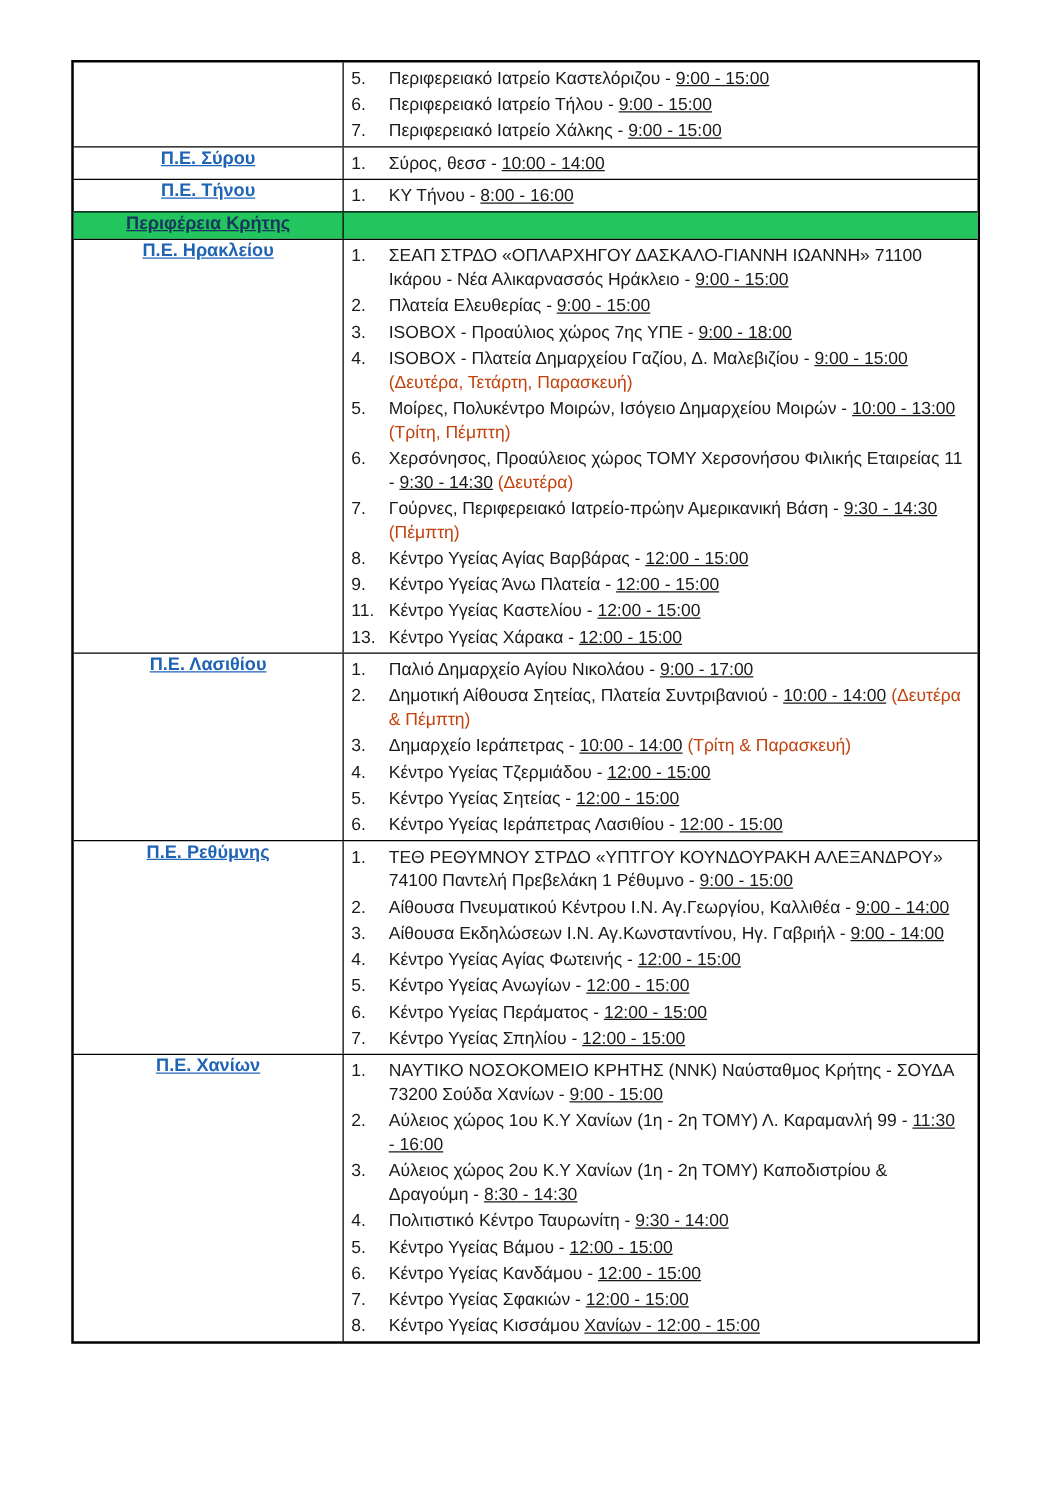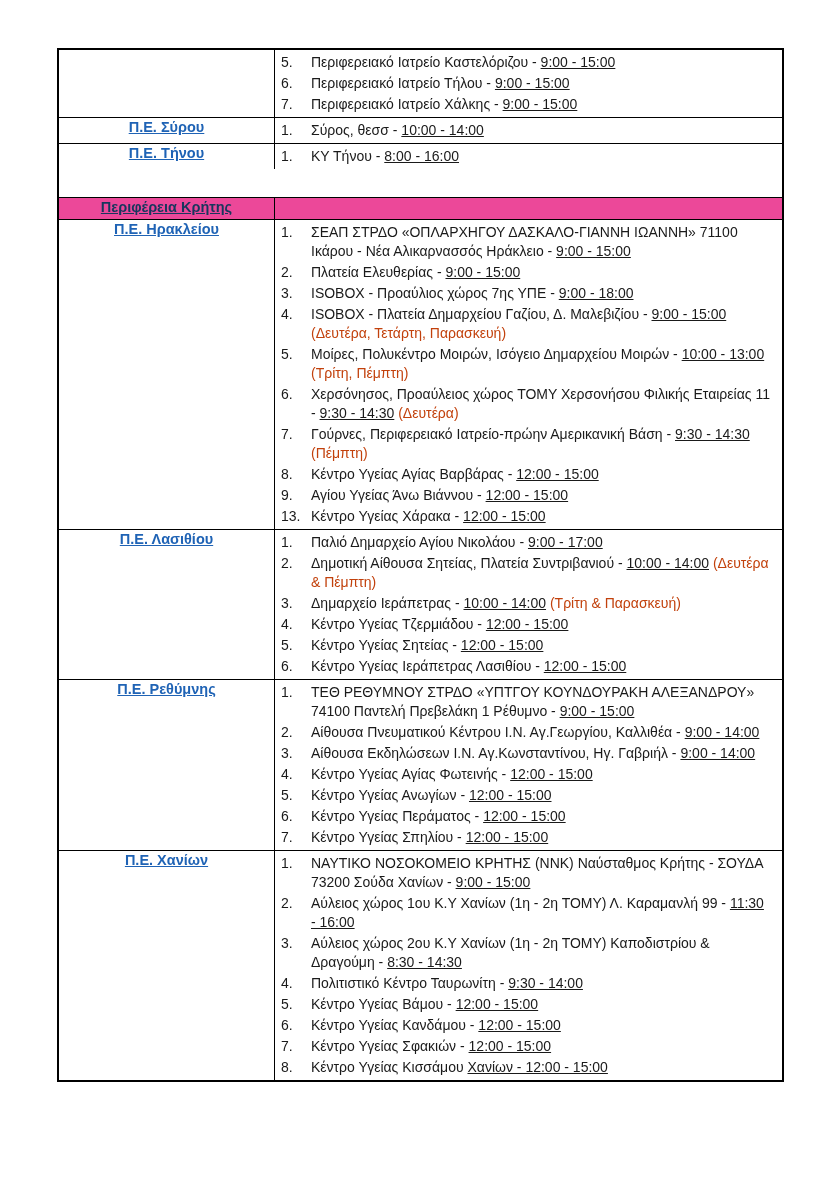--- a/index.html
+++ b/index.html
@@ -21,21 +21,21 @@
     flex:0 0 216px; width:216px;
     border-right:1.5px solid #000;
     display:flex; justify-content:center;
     padding:1px 17px; box-sizing:border-box;
     text-align:center;
   }
   .cell-right {
     flex:1 1 auto;
     padding:3px 12px 3px 6px; box-sizing:border-box;
   }
-  .header-row { background:#ec4899;margin-top:28px; }
+  .header-row { background:#22c55e; }
   .header-row .cell-left { justify-content:center; min-height:21px; }
   .header-label {
     color:#17365d; font-weight:bold; font-size:14.5px;
     text-decoration:underline;
   }
   .region {
     color:#1f63b5; font-weight:bold; font-size:14.5px;
     text-decoration:underline; cursor:pointer;
   }
   .li { display:flex; margin:0 0 2px 0; font-size:14px; line-height:19px; }
@@ -142,21 +142,25 @@
             <div class="li">
               <span class="num">7.</span>
               <span class="txt"><span class="seg-plain">Γούρνες, Περιφερειακό Ιατρείο-πρώην Αμερικανική Βάση - </span><span class="seg-time">9:30 - 14:30</span><span class="seg-days"> (Πέμπτη)</span></span>
             </div>
             <div class="li">
               <span class="num">8.</span>
               <span class="txt"><span class="seg-plain">Κέντρο Υγείας Αγίας Βαρβάρας - </span><span class="seg-time">12:00 - 15:00</span></span>
             </div>
             <div class="li">
               <span class="num">9.</span>
-              <span class="txt"><span class="seg-plain">Αγίου Υγείας Άνω Βιάννου - </span><span class="seg-time">12:00 - 15:00</span></span>
+              <span class="txt"><span class="seg-plain">Κέντρο Υγείας Άνω Πλατεία - </span><span class="seg-time">12:00 - 15:00</span></span>
+            </div>
+            <div class="li">
+              <span class="num">11.</span>
+              <span class="txt"><span class="seg-plain">Κέντρο Υγείας Καστελίου - </span><span class="seg-time">12:00 - 15:00</span></span>
             </div>
             <div class="li">
               <span class="num">13.</span>
               <span class="txt"><span class="seg-plain">Κέντρο Υγείας Χάρακα - </span><span class="seg-time">12:00 - 15:00</span></span>
             </div>
           </div>
       </div>
     </div>
 
     <div class="row">

